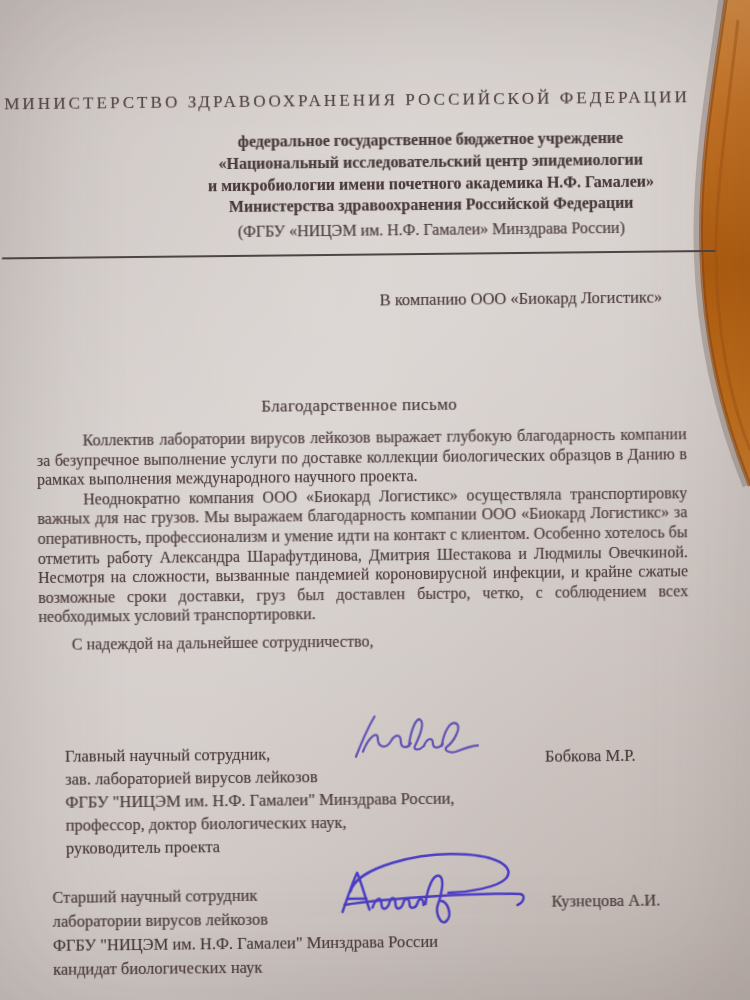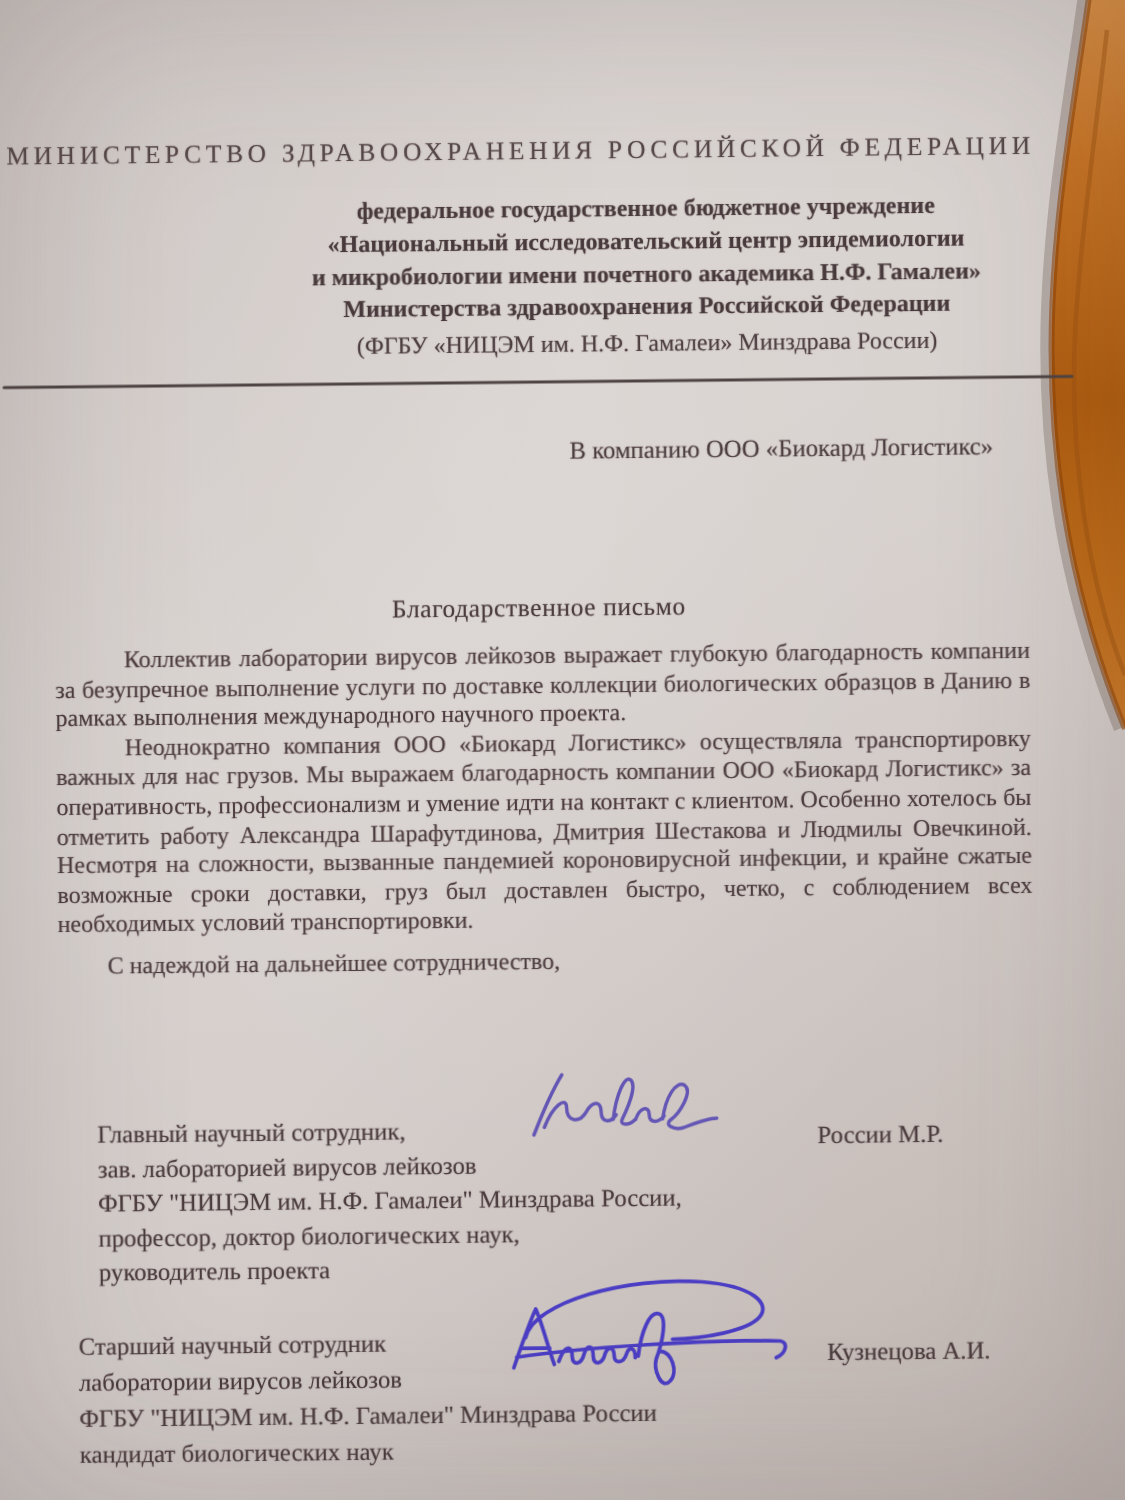--- a/index.html
+++ b/index.html
@@ -102,21 +102,21 @@
     <svg class="abs sigsvg" style="top:715px;left:343px" width="134" height="50" viewBox="0 0 134 50">
       <g stroke-width="2.3">
         <path d="M6,45 C12,30 20,13 25,5" stroke="#6456b5"></path>
         <path d="M13,40 C19,25 28,19 28,27 C28,36 36,38 41,30 C45,23 51,22 51,30 C51,37 57,38 61,32" stroke="#6456b5"></path>
         <path d="M59,35 C61,19 67,5 71,9 C75,13 69,27 65,35 C63,39 69,40 74,35" stroke="#6456b5"></path>
         <path d="M74,35 C77,27 83,26 83,32 C83,38 89,38 93,33" stroke="#6456b5"></path>
         <path d="M92,35 C94,21 101,9 107,13 C112,17 104,31 97,36 C93,39 99,43 106,41 C114,38 122,35 128,35" stroke="#6456b5"></path>
       </g>
     </svg>
 
-    <div class="abs sig-name name1 text-soft">России М.Р.</div>
+    <div class="abs sig-name name1 text-soft">Бобкова М.Р.</div>
 
     <div class="abs sig-label sig2-labels text-soft" style="line-height:24px">
       <div>Старший научный сотрудник</div>
       <div>лаборатории вирусов лейкозов</div>
       <div>ФГБУ "НИЦЭМ им. Н.Ф. Гамалеи" Минздрава России</div>
       <div>кандидат биологических наук</div>
     </div>
 
     <svg class="abs sigsvg" style="top:851px;left:318px" width="204" height="84" viewBox="0 0 204 84">
       <g stroke-width="2.5">

